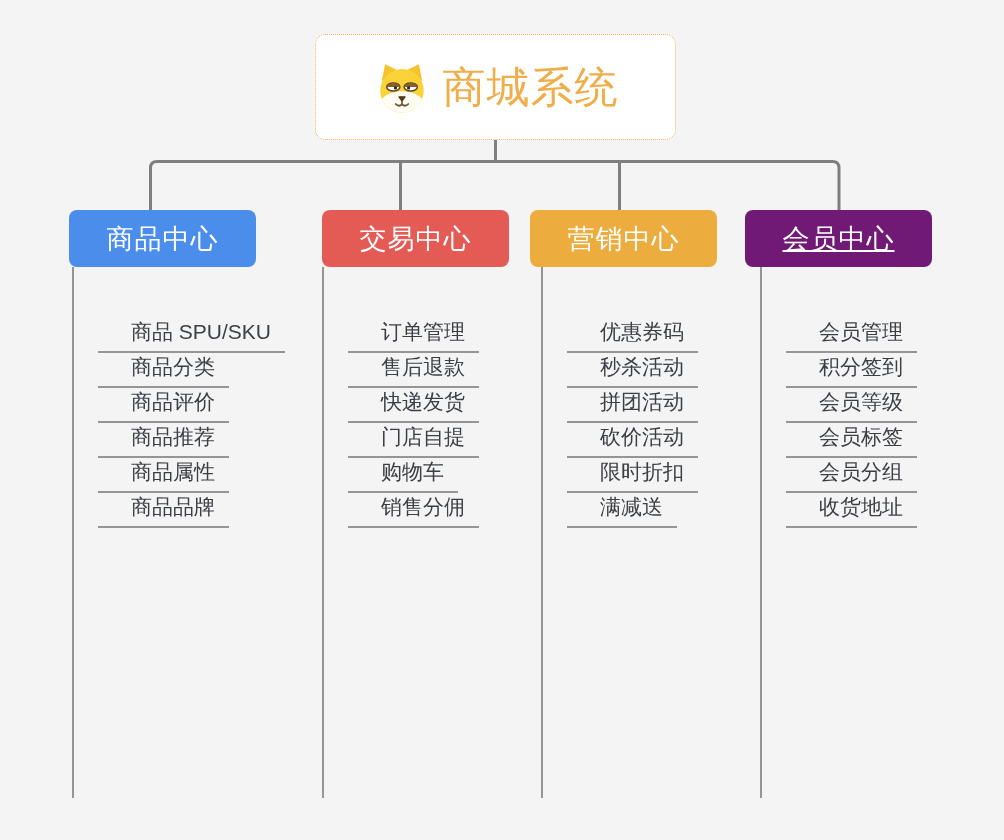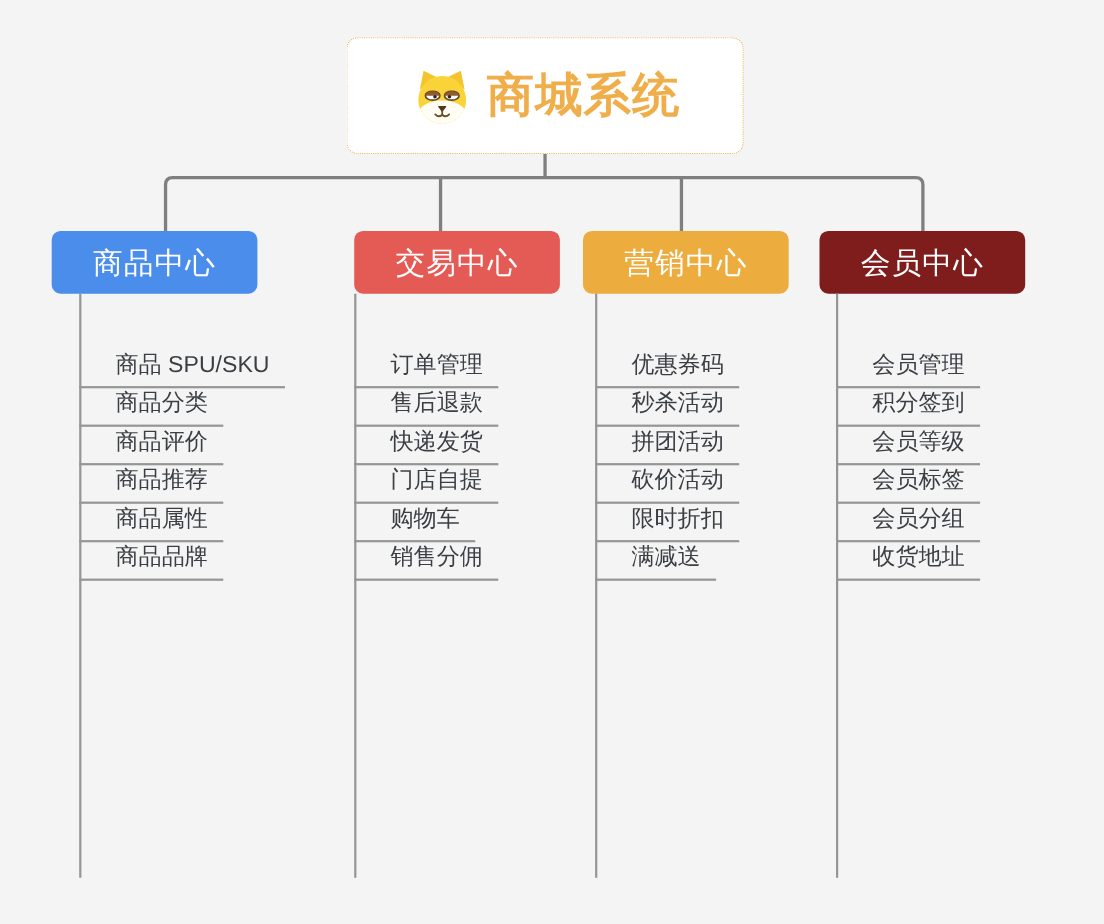--- a/index.html
+++ b/index.html
@@ -14,39 +14,39 @@
 
   
   .root-node{
     position:absolute;left:315px;top:34px;width:361px;height:106px;
     background:#ffffff;border:1px dotted #f2b057;border-radius:10px;
     box-sizing:border-box;
     display:flex;align-items:center;justify-content:center;gap:12px;
   }
   .root-icon{width:58px;height:58px;display:block;}
   .root-title{
-    font-size:43px;font-weight:700;color:#f0ae4a;letter-spacing:1px;
+    font-size:43px;font-weight:400;color:#f0ae4a;letter-spacing:1px;
     line-height:1;white-space:nowrap;
   }
 
   
   .branch-node{
     position:absolute;top:210px;width:187px;height:57px;
     border-radius:8px;display:flex;align-items:center;justify-content:center;
     color:#ffffff;font-size:27px;letter-spacing:1px;white-space:nowrap;
   }
-  .b0{left:47px;} .b1{left:322px;} .b2{left:530px;} .b3{left:745px;}
+  .b0{left:69px;} .b1{left:322px;} .b2{left:530px;} .b3{left:745px;}
 
   
   .leaf-col{position:absolute;top:267px;}
   .c0{left:72px;} .c1{left:322px;} .c2{left:541px;} .c3{left:760px;}
   .trunk{
     position:absolute;left:0;top:0;width:2px;height:531px;background:#959595;
   }
-  .leaves{display:flex;flex-direction:column;align-items:flex-start;}
+  .leaves{display:flex;flex-direction:column;align-items:flex-start;padding-left:26px;}
   .leaf{
     box-sizing:content-box;
     padding:0 14px 6px 33px;
     border-bottom:2px solid #959595;
     font-size:21px;line-height:27px;color:#3b3f44;
     white-space:nowrap;
   }
   .leaf:first-child{margin-top:51px;}
   .leaf + .leaf{}
 </style>
@@ -82,21 +82,21 @@
       <path d="M26.8 40.2 L33.2 40.2 L30 44.6 Z" fill="#50391f" stroke="#50391f" stroke-width="1.2" stroke-linejoin="round"></path>
       <path d="M30 44.6 V47.6" stroke="#6b4f2c" stroke-width="1.6" stroke-linecap="round"></path>
       <path d="M23.5 47.6 Q26.7 51 30 47.9 Q33.3 51 36.5 47.6" stroke="#6b4f2c" stroke-width="1.8" fill="none" stroke-linecap="round"></path>
     </svg>
     <span class="root-title">商城系统</span>
   </div>
 
   <div class="branch-node b0" style="background: rgb(74, 141, 235);">商品中心</div>
   <div class="branch-node b1" style="background: rgb(228, 90, 85);">交易中心</div>
   <div class="branch-node b2" style="background: rgb(237, 172, 62);">营销中心</div>
-  <div class="branch-node b3" style="background: #7f1d1d;">会员中心</div>
+  <div class="branch-node b3" style="background: #701a75; text-decoration: underline;">会员中心</div>
 
   <div class="leaf-col c0">
     <div class="trunk"></div>
     <div class="leaves">
       <div class="leaf">商品 SPU/SKU</div>
       <div class="leaf">商品分类</div>
       <div class="leaf">商品评价</div>
       <div class="leaf">商品推荐</div>
       <div class="leaf">商品属性</div>
       <div class="leaf">商品品牌</div>

